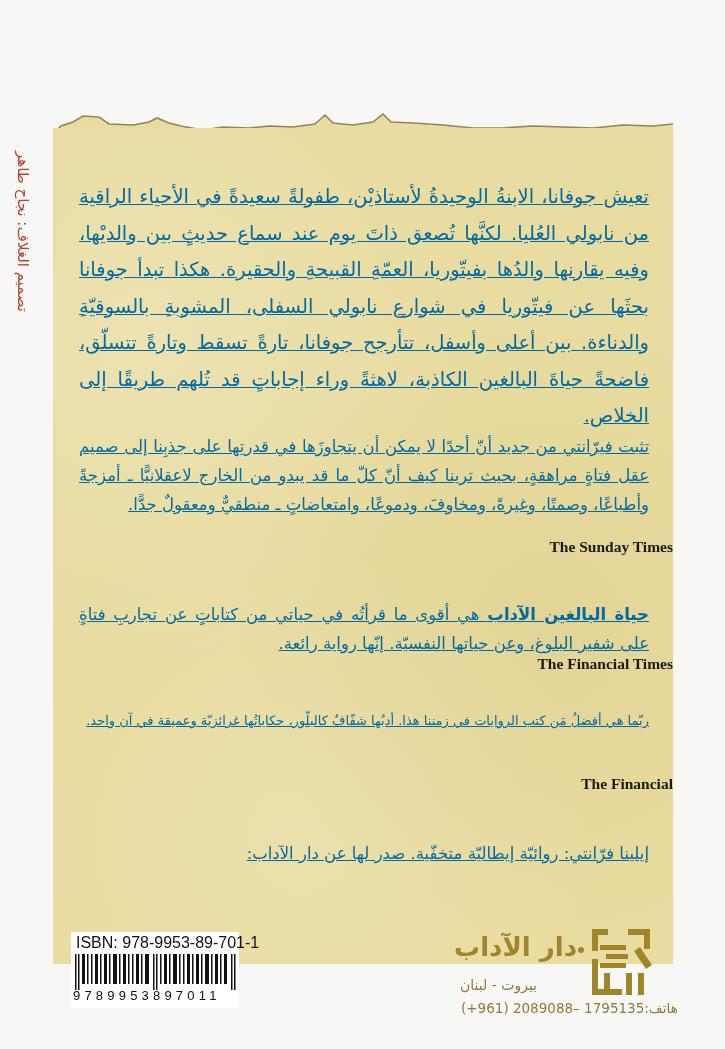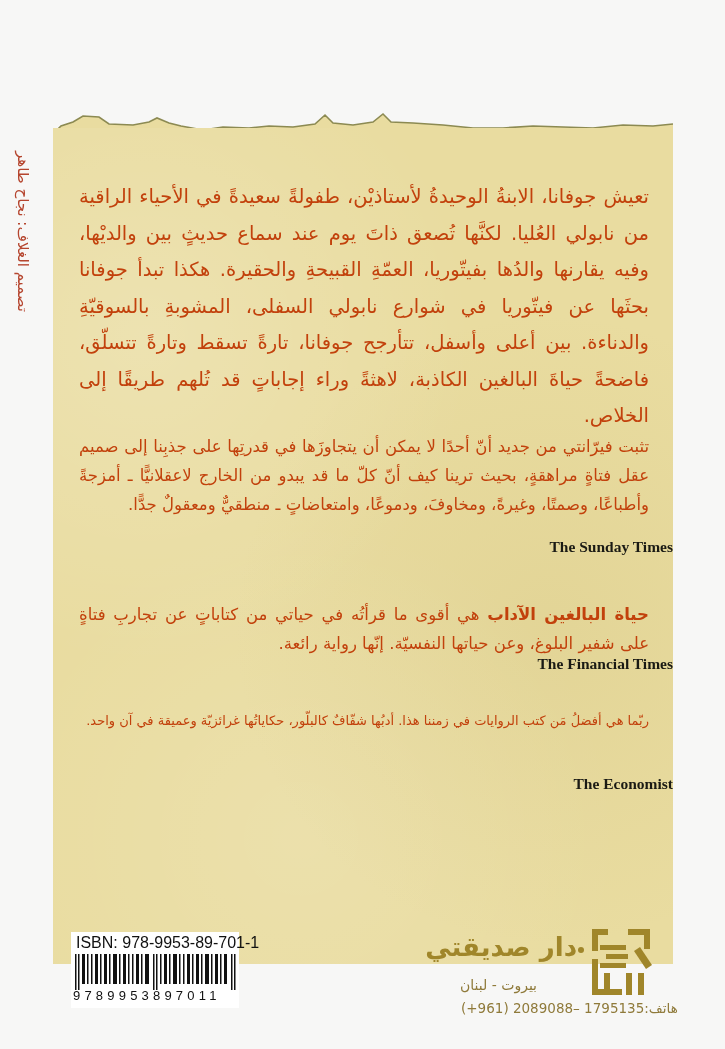--- a/index.html
+++ b/index.html
@@ -19,21 +19,22 @@
       radial-gradient(circle at 15% 25%, rgba(255,255,255,0.18), transparent 40%),
       radial-gradient(circle at 80% 60%, rgba(180,160,80,0.12), transparent 45%),
       radial-gradient(circle at 40% 85%, rgba(255,255,255,0.12), transparent 40%),
       #e9dca0;
   }
   .torn {
     position:absolute; left:53px; top:112px; width:620px; height:24px;
   }
   .blurb {
     position:absolute; right:76px; width:570px; direction:rtl; text-align:justify;
-    color:#c2410c;
+    color:#0369a1;
+    text-decoration:underline;
   }
   .p1 { top:179px; font-size:19.5px; line-height:36.5px; text-align-last:right; }
   .p2 { top:432px; font-size:16.5px; line-height:29px; text-align-last:right; }
   .p3 { top:600px; font-size:16.5px; line-height:29px; text-align-last:right; }
   .p4 { top:706px; font-size:13px; line-height:29px; text-align-last:right; }
   .p5 { top:839px; font-size:16.5px; line-height:29px; text-align-last:right; }
   .bold { font-weight:bold; }
   .source {
     position:absolute; left:53px; width:620px; text-align:right;
     font-family:"Liberation Serif", serif; font-weight:bold; font-size:15.5px; color:#1a1a14;
@@ -81,23 +82,24 @@
 
 <div class="blurb p1">تعيش جوفانا، الابنةُ الوحيدةُ لأستاذيْن، طفولةً سعيدةً في الأحياء الراقية من نابولي العُليا. لكنَّها تُصعق ذاتَ يوم عند سماع حديثٍ بين والديْها، وفيه يقارنها والدُها بفيتّوريا، العمّةِ القبيحةِ والحقيرة. هكذا تبدأ جوفانا بحثَها عن فيتّوريا في شوارع نابولي السفلى، المشوبةِ بالسوقيّةِ والدناءة. بين أعلى وأسفل، تتأرجح جوفانا، تارةً تسقط وتارةً تتسلّق، فاضحةً حياةَ البالغين الكاذبة، لاهثةً وراء إجاباتٍ قد تُلهم طريقًا إلى الخلاص.</div>
 
 <div class="blurb p2">تثبت فيرّانتي من جديد أنّ أحدًا لا يمكن أن يتجاوزَها في قدرتِها على جذبِنا إلى صميم عقل فتاةٍ مراهقةٍ، بحيث ترينا كيف أنّ كلّ ما قد يبدو من الخارج لاعقلانيًّا ـ أمزجةً وأطباعًا، وصمتًا، وغيرةً، ومخاوفَ، ودموعًا، وامتعاضاتٍ ـ منطقيٌّ ومعقولٌ جدًّا.</div>
 <div class="source" style="top:538px;">The Sunday Times</div>
 
 <div class="blurb p3"><span class="bold">حياة البالغين الآداب</span><span> هي أقوى ما قرأتُه في حياتي من كتاباتٍ عن تجاربِ فتاةٍ على شفير البلوغ، وعن حياتها النفسيّة. إنّها رواية رائعة.</span></div>
 <div class="source" style="top:655px;">The Financial Times</div>
 
 <div class="blurb p4">ربّما هي أفضلُ مَن كتب الروايات في زمننا هذا. أدبُها شفّافٌ كالبلّور، حكاياتُها غرائزيّة وعميقة في آن واحد.</div>
-<div class="source" style="top:775px;">The Economist</div>
+<div class="source" style="top:775px;">The Financial</div>
 
 <div class="blurb p5">
+  <div>إيلينا فرّانتي: روائيّة إيطاليّة متخفّية. صدر لها عن دار الآداب:</div>
 </div>
 
 <div class="barcode-box">
   <div class="isbn">ISBN: 978-9953-89-701-1</div>
   <svg class="bars" viewBox="0 0 162 36" preserveAspectRatio="none">
     <g fill="#111">
       <rect x="0" y="0" width="1.5" height="36"></rect>
         <rect x="3" y="0" width="1.5" height="36"></rect>
       <rect x="7" y="0" width="3" height="30"></rect>
         <rect x="12" y="0" width="1.5" height="30"></rect>
@@ -131,21 +133,21 @@
       <rect x="140" y="0" width="3" height="30"></rect>
         <rect x="145" y="0" width="1.5" height="30"></rect>
       <rect x="149" y="0" width="3" height="30"></rect>
       <rect x="156" y="0" width="1.5" height="36"></rect>
         <rect x="159" y="0" width="1.5" height="36"></rect>
     </g>
   </svg>
   <div class="barnum">9789953897011</div>
 </div>
 
-<div class="publisher-name">دار صديقتي</div>
+<div class="publisher-name">دار الآداب</div>
 <div class="publisher-dot"></div>
 <div class="publisher-city">بيروت - لبنان</div>
 <div class="publisher-phone">هاتف:1795135 –2089088 (961+)</div>
 
 <svg class="logo" viewBox="0 0 60 66">
   <g fill="#a0862a">
     <rect x="0" y="0" width="16" height="6"></rect>
       <rect x="0" y="0" width="6" height="22"></rect>
     <rect x="36" y="0" width="22" height="6"></rect>
       <rect x="52" y="0" width="6" height="20"></rect>

